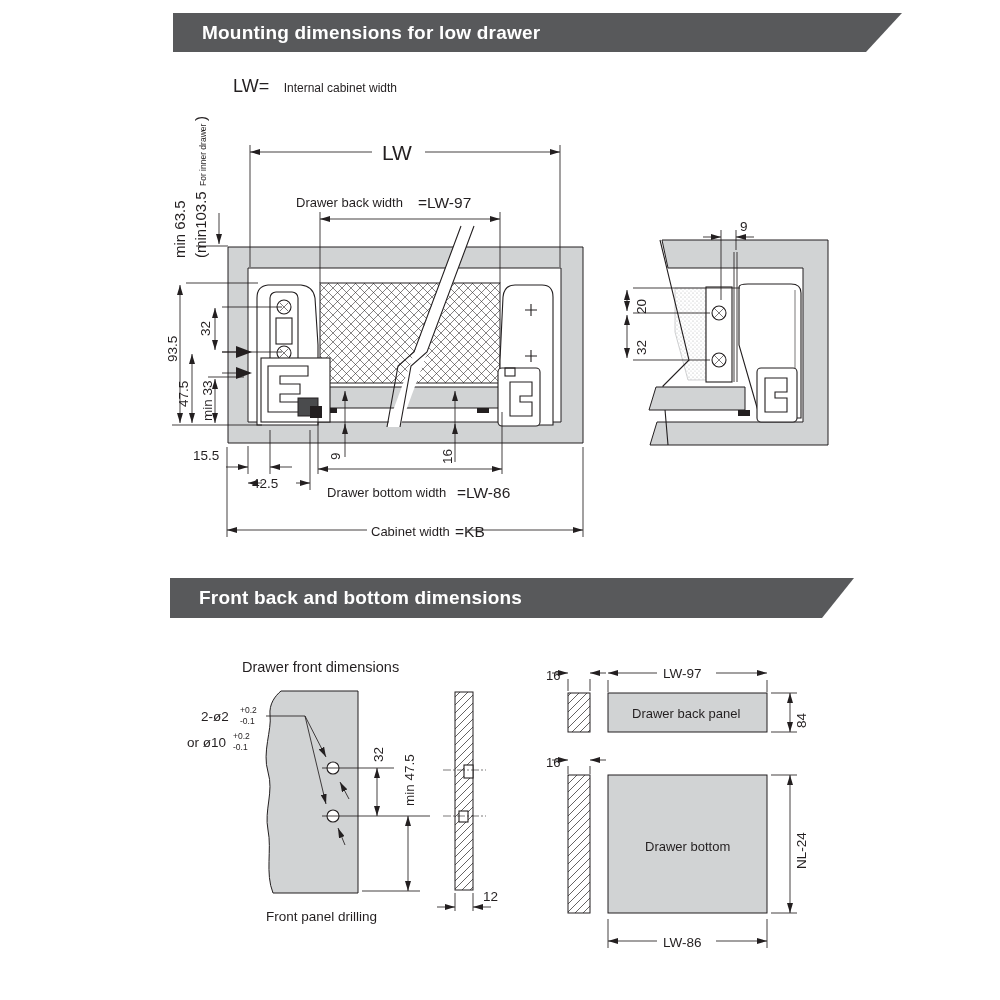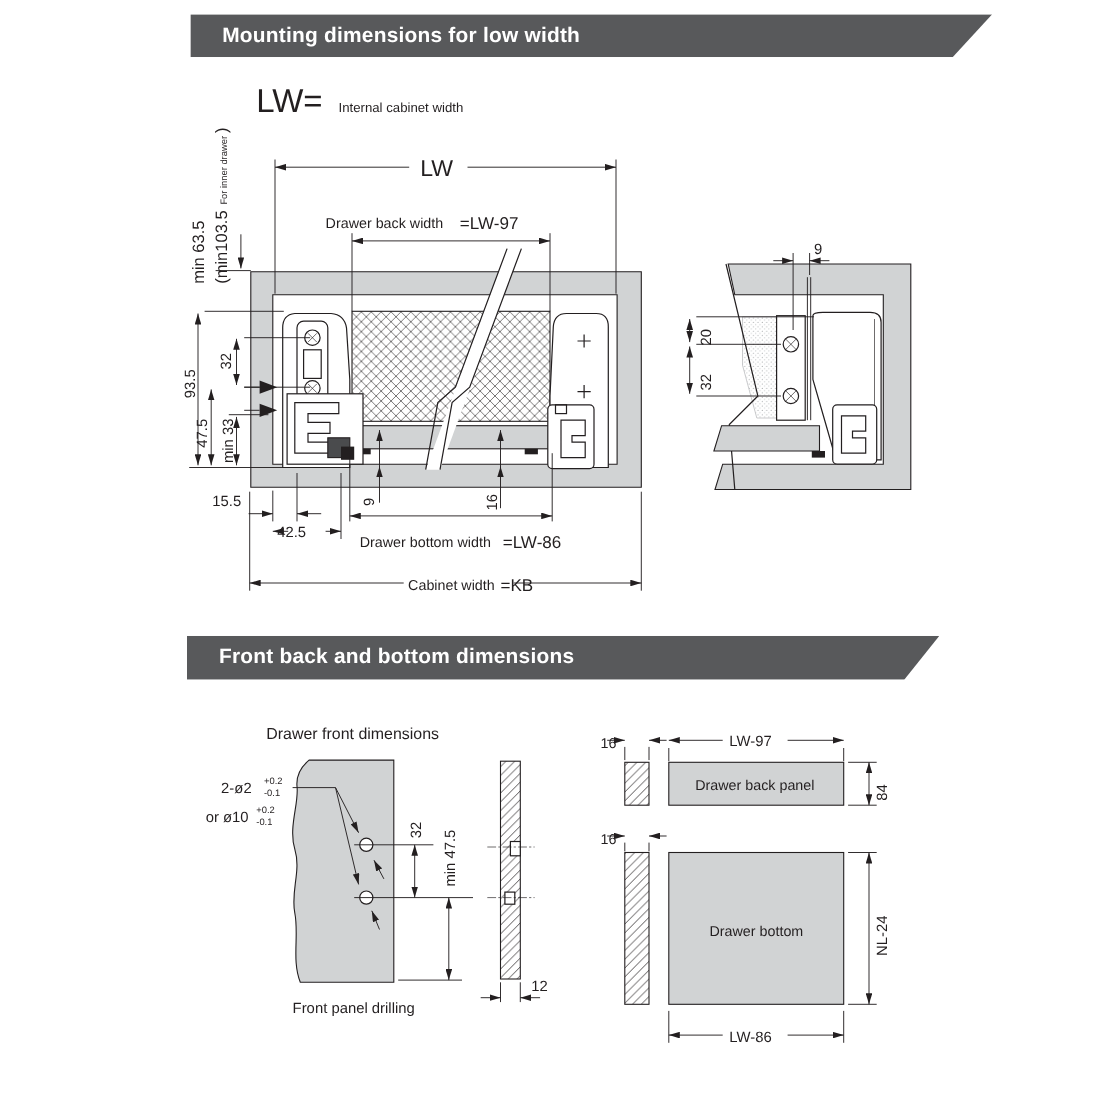--- a/index.html
+++ b/index.html
@@ -5,38 +5,38 @@
   html,body{margin:0;padding:0;background:#fff;}
   body{width:1000px;height:1000px;position:relative;font-family:"Liberation Sans",sans-serif;overflow:hidden;}
   .banner{position:absolute;background:#58595b;color:#fff;font-size:19px;font-weight:bold;
           display:flex;align-items:center;}
   #banner1{left:173px;top:13px;width:729px;height:39px;padding-left:0;
            clip-path:polygon(0 0,100% 0,calc(100% - 36px) 100%,0 100%);}
   #banner2{left:170px;top:578px;width:684px;height:40px;
            clip-path:polygon(0 0,100% 0,calc(100% - 32px) 100%,0 100%);}
   .banner span{padding-left:29px;letter-spacing:.2px;}
   #legend{position:absolute;left:233px;top:76px;color:#231f20;white-space:nowrap;}
-  #legend .sym{font-size:30px;margin-top:12px;}
+  #legend .sym{font-size:18px;margin-top:12px;}
   #legend .desc{font-size:12px;margin-left:10px;}
   svg{position:absolute;left:0;top:0;}
   svg text{font-family:"Liberation Sans",sans-serif;fill:#231f20;}
   .t13{font-size:13px;} .t135{font-size:13.5px;} .t15{font-size:15px;}
   .t155{font-size:15.5px;} .t21{font-size:21px;} .t85{font-size:8.5px;} .t145{font-size:14.5px;}
   .ln{stroke:#231f20;stroke-width:1.1;fill:none;}
   .fw{fill:#ffffff;stroke:#231f20;stroke-width:1.1;}
   .fg{fill:#d1d3d4;stroke:#231f20;stroke-width:1;}
   .dim{stroke:#231f20;stroke-width:.85;fill:none;}
   .thin{stroke:#231f20;stroke-width:.6;fill:none;}
   .dark{fill:#231f20;stroke:none;}
 </style>
 </head>
 <body>
 
 <div id="banner1" class="banner">
-  <span>Mounting dimensions for low width</span>
+  <span>Mounting dimensions for low drawer</span>
 </div>
 
 <div id="legend">
   <span class="sym">LW=</span>
   <span class="desc">Internal cabinet width</span>
 </div>
 
 <div id="banner2" class="banner">
   <span>Front back and bottom dimensions</span>
 </div>

